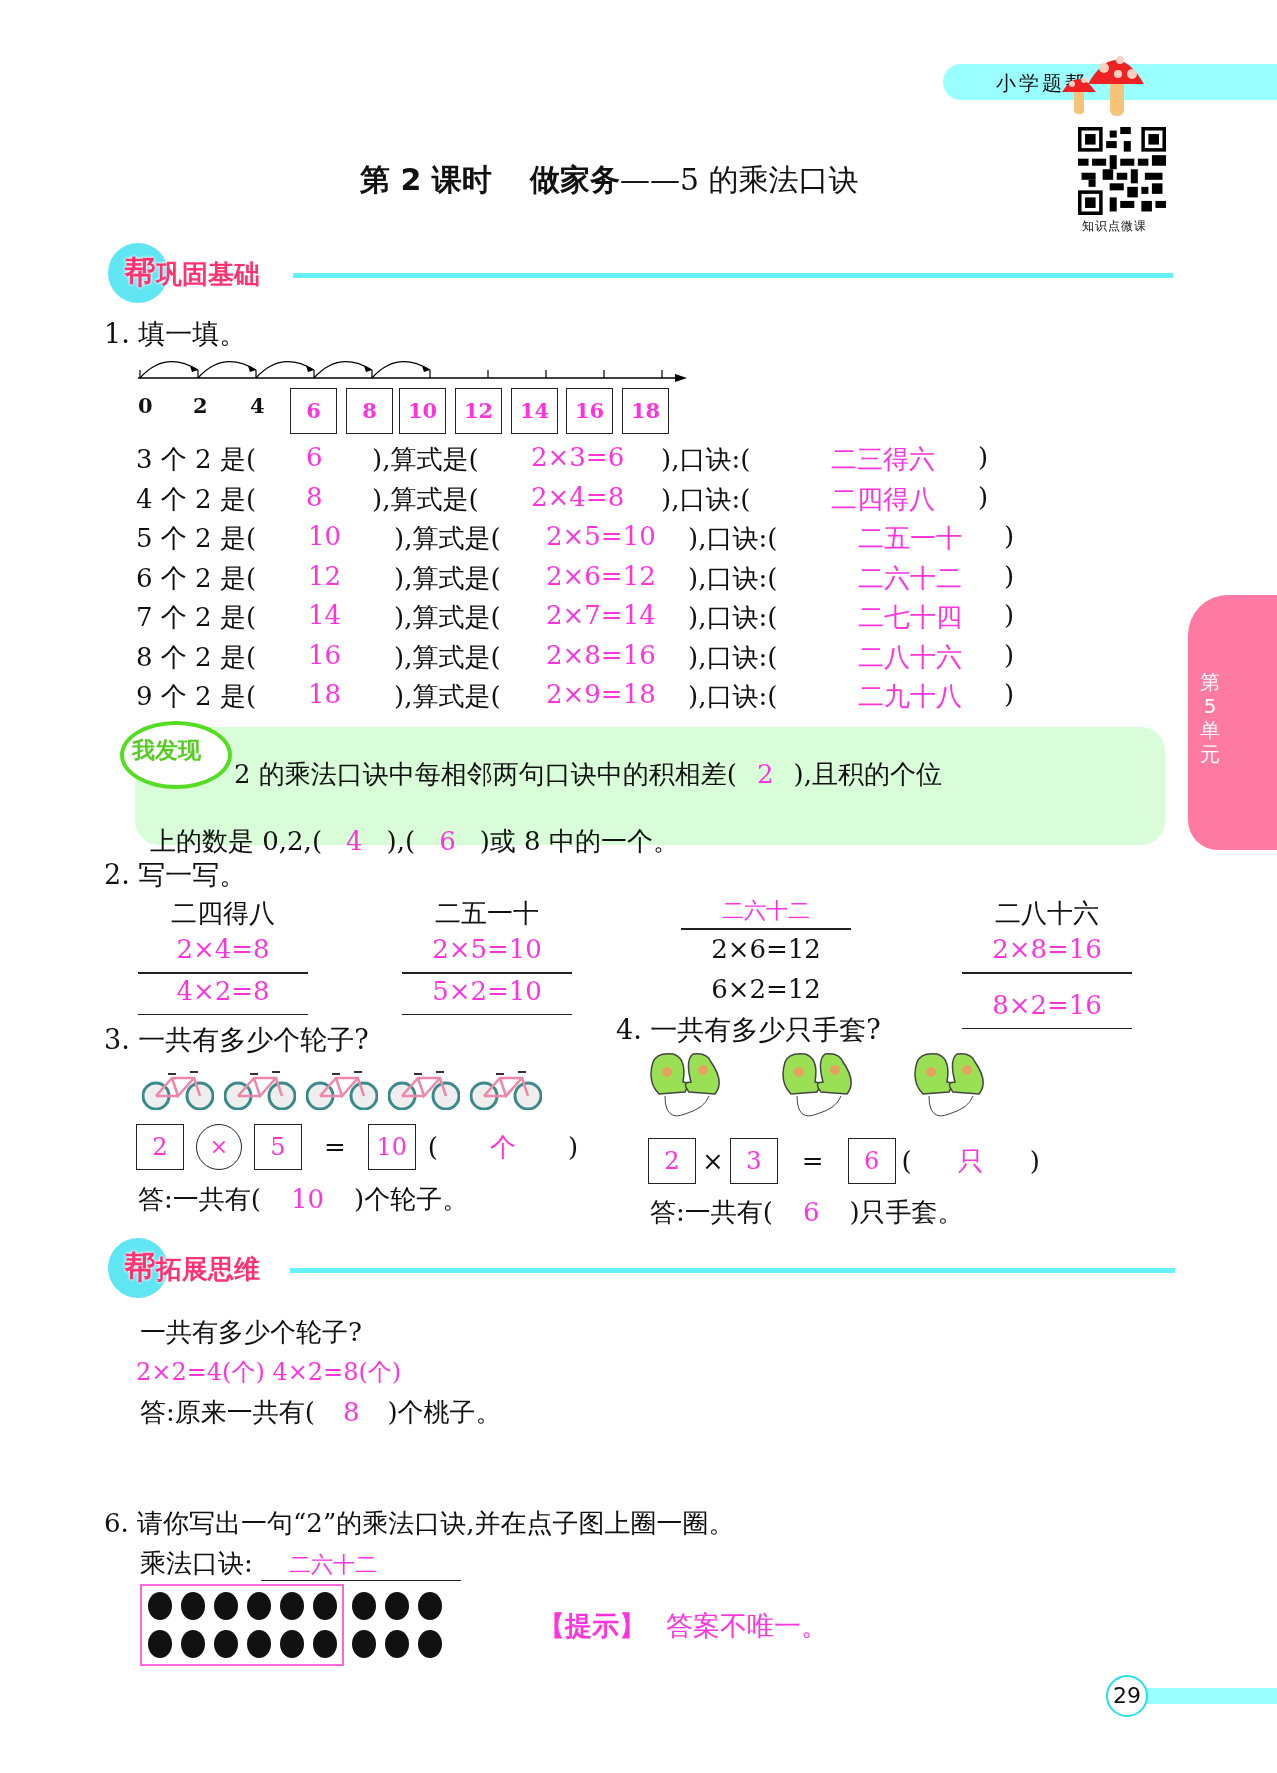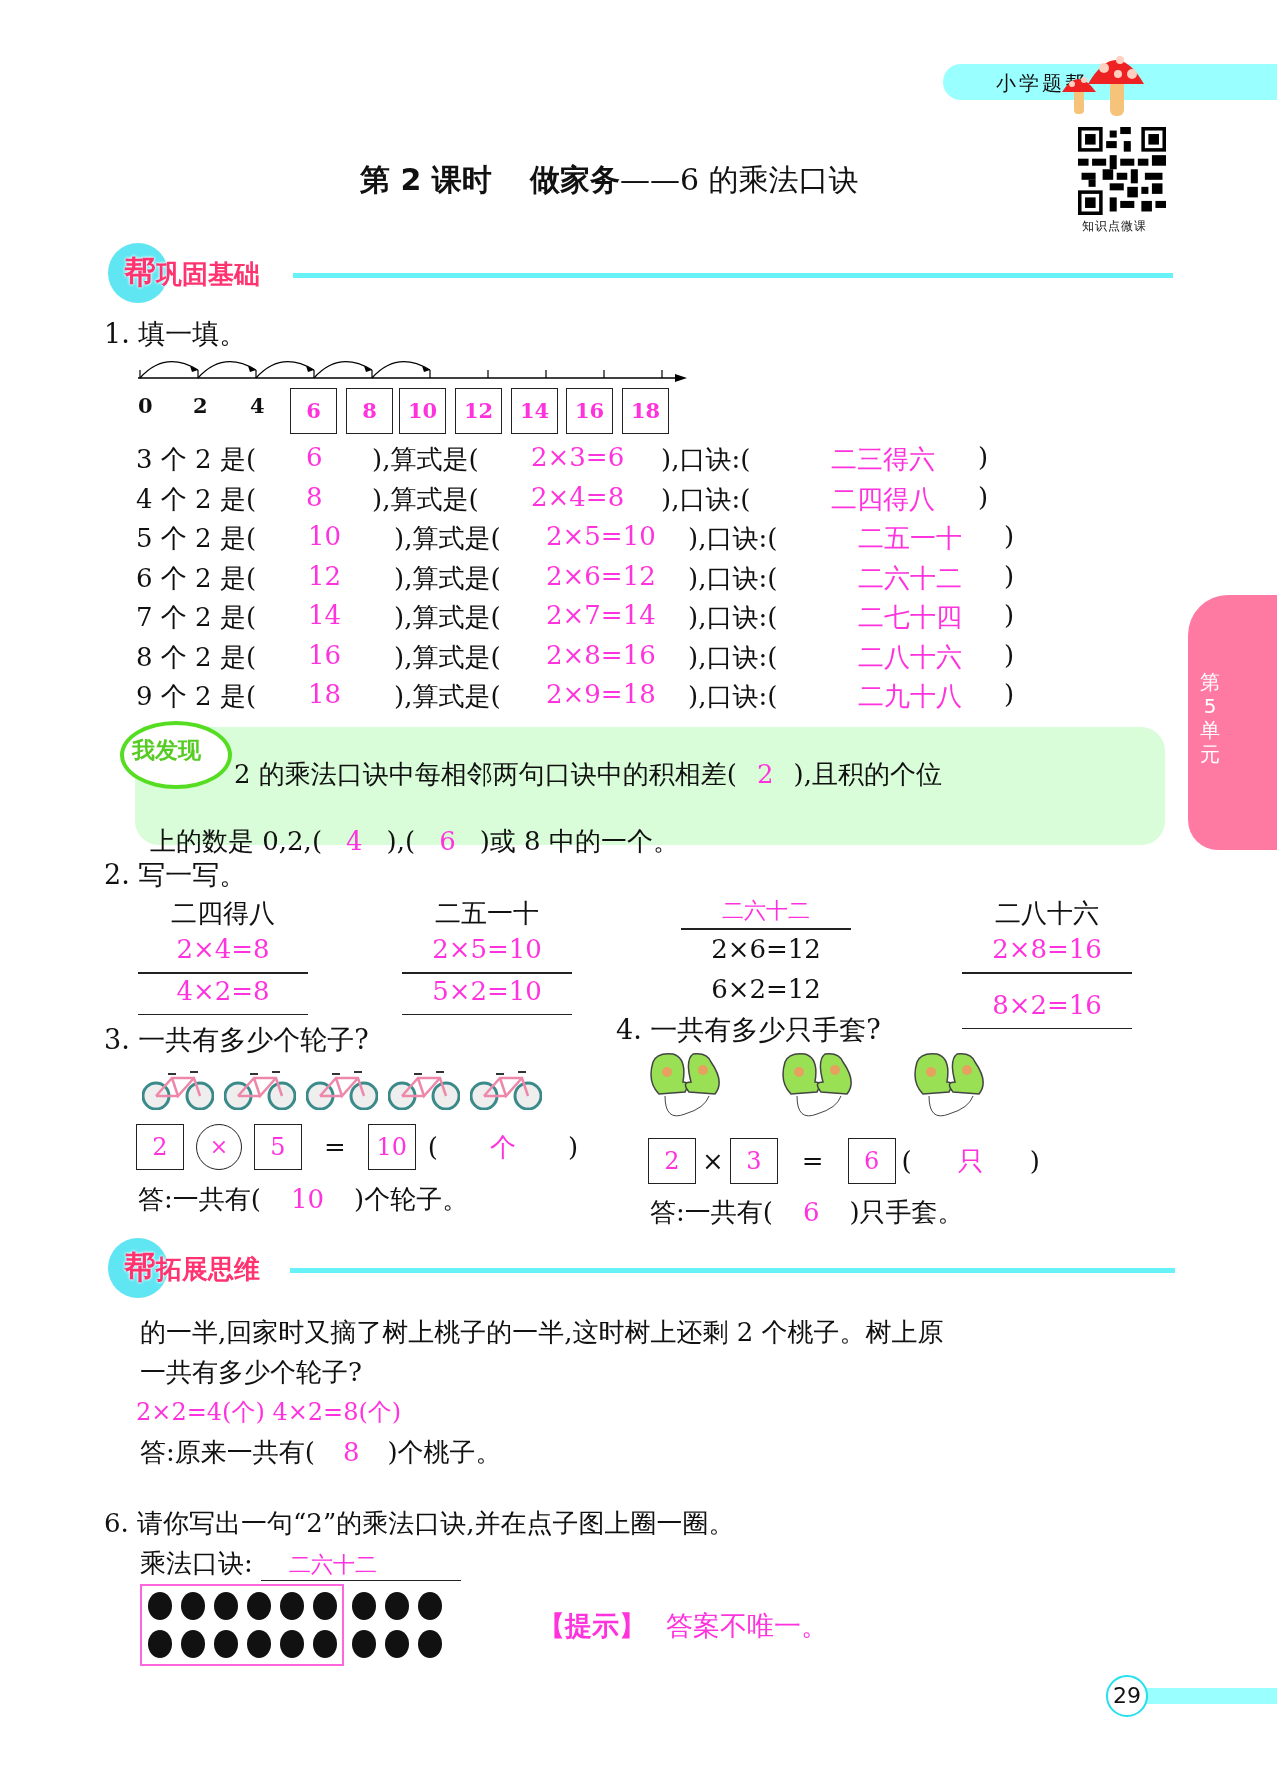--- a/index.html
+++ b/index.html
@@ -58,21 +58,21 @@
   <rect x="50" y="38" width="14" height="36" rx="6" fill="#f5c47a"></rect>
   <path d="M28 42 Q56 -6 84 42 Z" fill="#ee2222"></path>
   <circle cx="44" cy="26" r="5" fill="#ffd0c0"></circle>
     <circle cx="60" cy="18" r="4" fill="#ffd0c0"></circle>
     <circle cx="72" cy="32" r="5" fill="#ffd0c0"></circle>
     <circle cx="58" cy="32" r="4" fill="#ffd0c0"></circle>
 </svg>
 
 <div class="abs title">
   <b>第 2 课时</b>&nbsp;&nbsp;&nbsp;
-  <b>做家务</b><span>——6 的乘法口诀</span>
+  <b>做家务</b><span>——5 的乘法口诀</span>
 </div>
 
 <svg class="abs qr" viewBox="0 0 25 25">
   <rect width="25" height="25" fill="#fff"></rect>
   <g fill="#000">
     <rect x="0" y="0" width="7" height="7"></rect>
       <rect x="1" y="1" width="5" height="5" fill="#fff"></rect>
       <rect x="2" y="2" width="3" height="3"></rect>
     <rect x="18" y="0" width="7" height="7"></rect>
       <rect x="19" y="1" width="5" height="5" fill="#fff"></rect>
@@ -357,21 +357,20 @@
   <span>答:一共有(</span><span class="ans" style="padding:0 30px">6</span><span>)只手套。</span>
 </div>
 
 <div class="abs sec-head" style="left:108px;top:1238px;width:1065px;">
   <div class="sec-circle"></div>
   <div class="sec-label"><span>帮</span><span class="small">拓展思维</span></div>
   <div class="sec-line" style="left:182px;top:30px;width:885px;"></div>
 </div>
 
 <div class="abs row" style="left:104px;top:1312px;line-height:40px">
-  <div style="padding-left:36px">的一半,回家时又摘了树上桃子的一半,这时树上还剩 2 个桃子。树上原</div>
   <div style="padding-left:36px">一共有多少个轮子?</div>
   <div class="ans" style="padding-left:32px;font-size:24px">2×2=4(个)  4×2=8(个)</div>
   <div style="padding-left:36px"><span>答:原来一共有(</span><span class="ans" style="padding:0 28px">8</span><span>)个桃子。</span></div>
 </div>
 
 <div class="abs row" style="left:104px;top:1506px;">6. 请你写出一句“2”的乘法口诀,并在点子图上圈一圈。</div>
 <div class="abs row" style="left:140px;top:1546px;">
   <span>乘法口诀:</span>
   <span class="ans" style="display:inline-block;width:172px;border-bottom:1.5px solid #222;padding-left:28px;font-size:22px">二六十二</span>
 </div>

